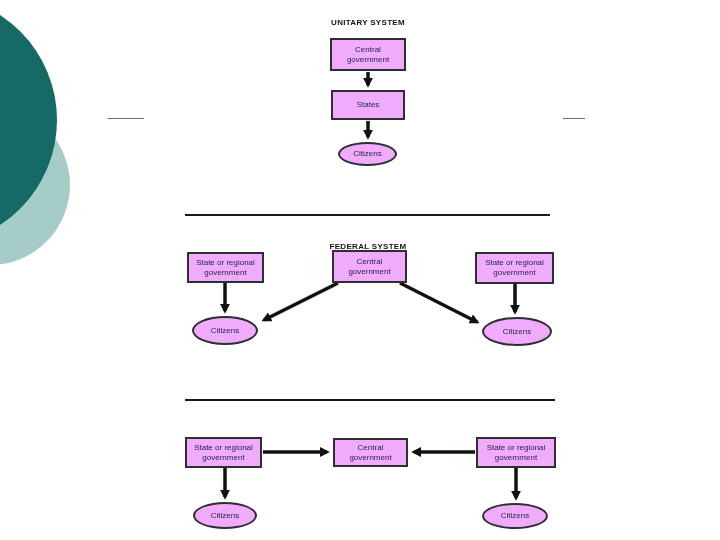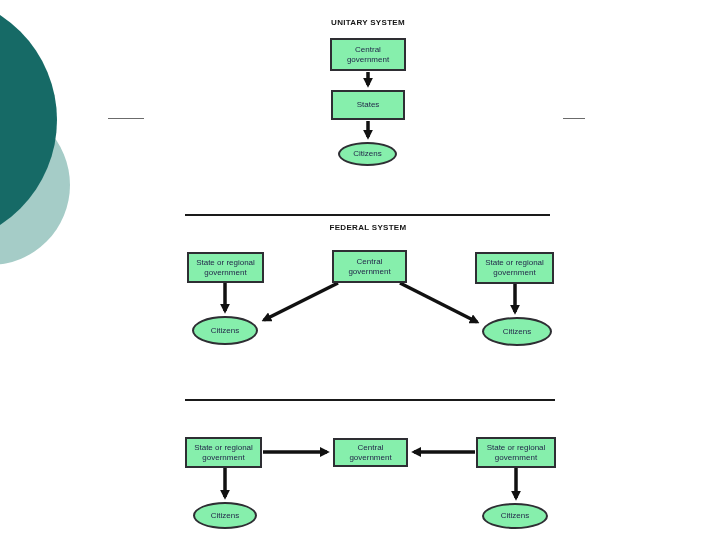--- a/index.html
+++ b/index.html
@@ -16,26 +16,26 @@
   .rule-left  { left: 108px; top: 118px; width: 36px; }
   .rule-right { left: 563px; top: 118px; width: 123px; }
 
   .connectors { position: absolute; left: 0; top: 0; z-index: 3; }
 
   .sec-title {
     position: absolute; z-index: 4; text-align: center;
     font-size: 8px; font-weight: bold; letter-spacing: 0.3px; color: #161616;
   }
   .title-unitary    { left: 288px; top: 18px;  width: 160px; }
-  .title-federal    { left: 186px; top: 223px; width: 364px; }
+  .title-federal    { left: 186px; top: 242px; width: 364px; }
   .title-confederal { left: 184px; top: 411px; width: 372px; }
 
   .node {
     position: absolute; z-index: 4; box-sizing: border-box;
-    background: #86efac; border: 2px solid #2e2e33;
+    background: #f0abfc; border: 2px solid #2e2e33;
     display: flex; align-items: center; justify-content: center;
     text-align: center; font-size: 8px; line-height: 1.25;
     color: #23284a; white-space: pre-line;
   }
   .node.ellipse { border-radius: 50%; }
 
   
   .u-central  { left: 330px; top: 38px;  width: 76px; height: 33px; }
   .u-states   { left: 331px; top: 90px;  width: 74px; height: 30px; }
   .u-citizens { left: 338px; top: 142px; width: 59px; height: 24px; }

